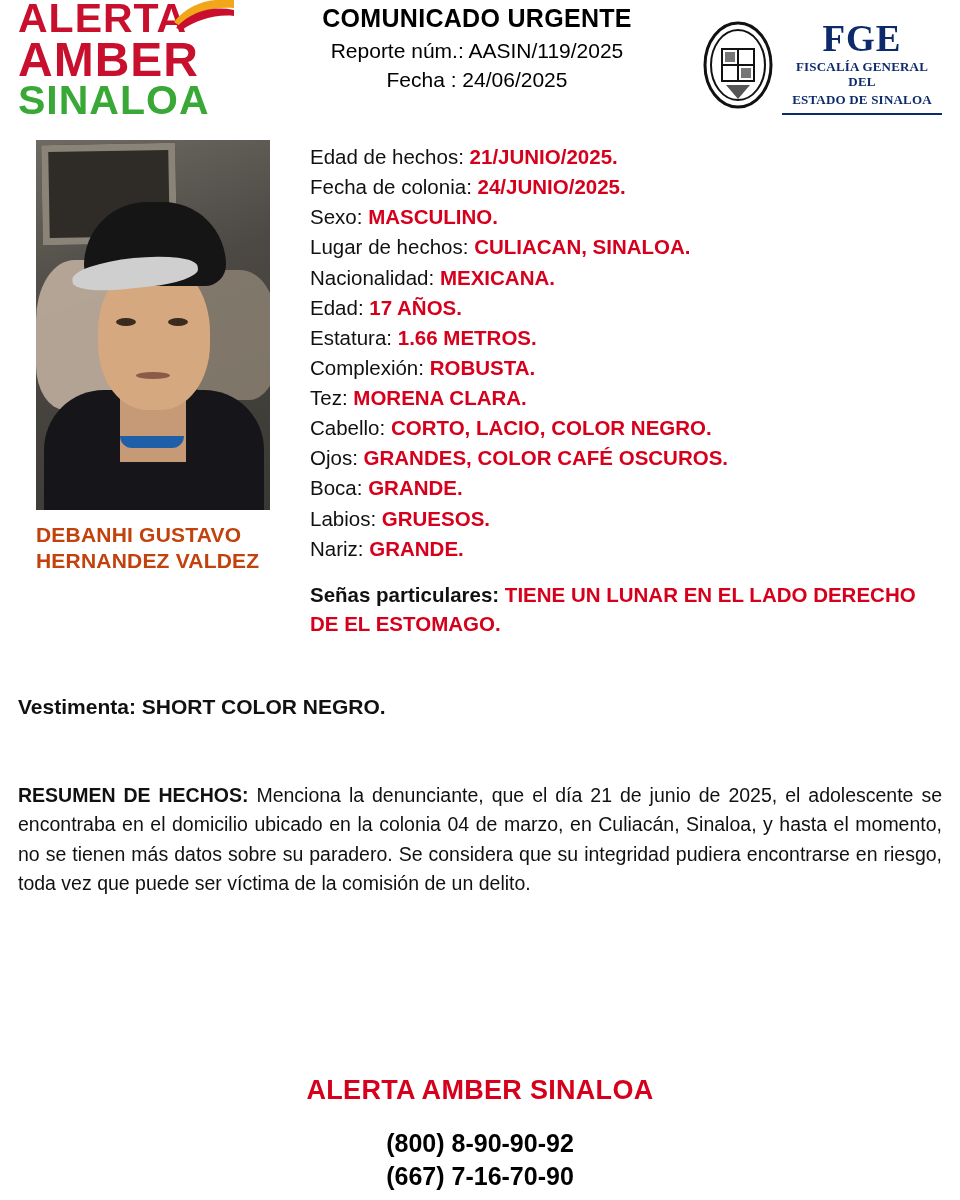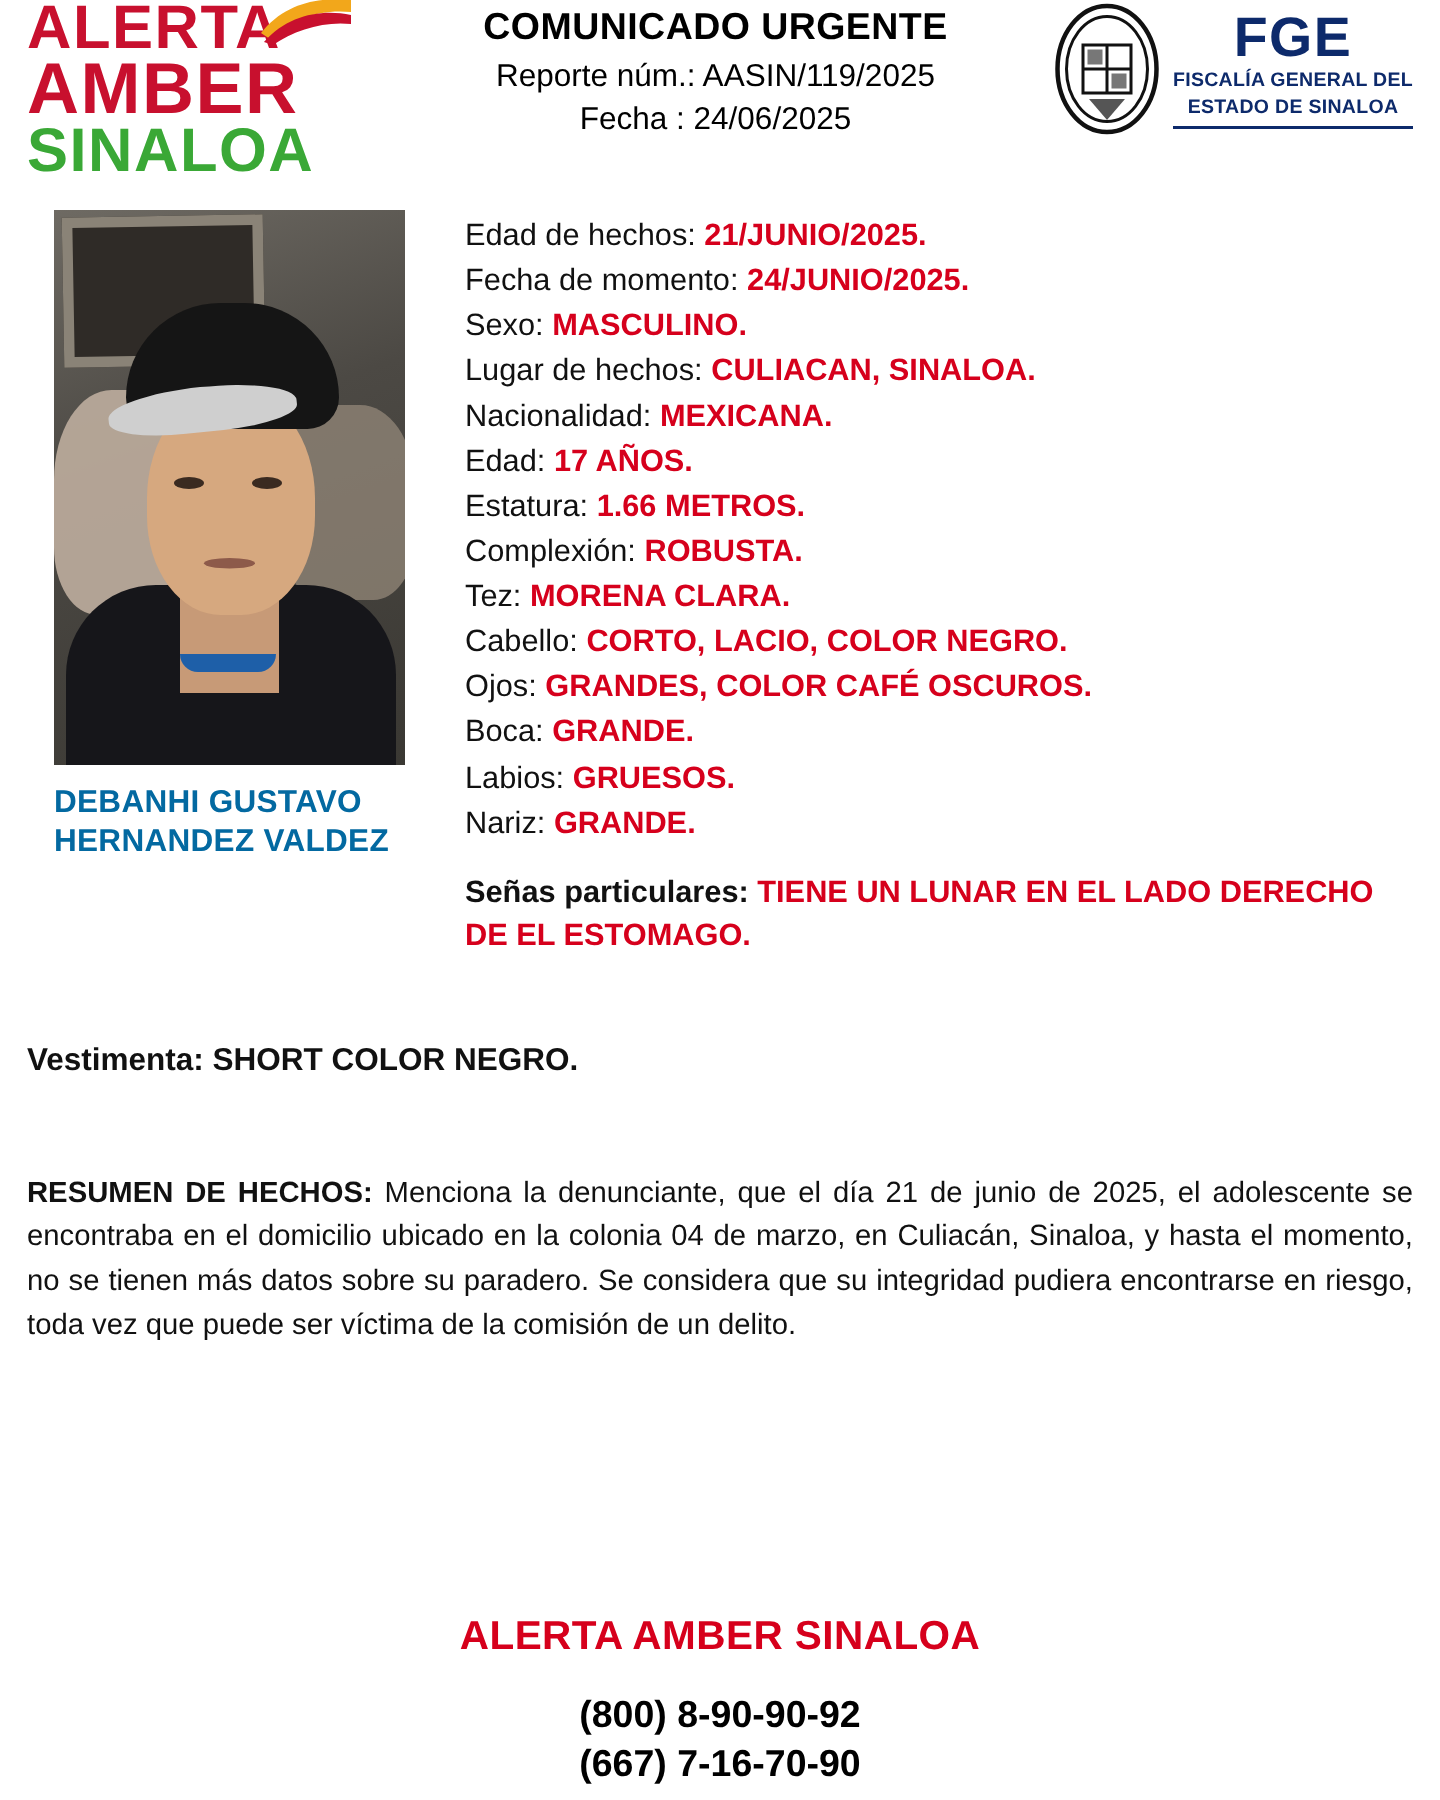--- a/index.html
+++ b/index.html
@@ -82,23 +82,24 @@
   .header-center .fecha {
     font-size: 21px;
     color: #000;
     margin: 0;
   }
 
   .fge {
     width: 230px;
     flex: 0 0 230px;
     display: flex;
-    align-items: flex-start;
+    align-items: center;
     justify-content: flex-end;
-    padding-top: 2px;
+    padding-top: 16px;
+    font-family: Liberation Serif, serif;
   }
   .fge-seal {
     width: 72px;
     height: 88px;
     flex: 0 0 72px;
     margin-right: 8px;
   }
   .fge-text {
     text-align: center;
     padding-top: 4px;
@@ -249,21 +250,21 @@
     width: 34px;
     height: 7px;
     background: #8d5a4a;
     border-radius: 50%;
   }
 
   .victim-name {
     margin-top: 12px;
     font-size: 21px;
     font-weight: bold;
-    color: #0369a1;
+    color: #c2410c;
     line-height: 1.25;
     letter-spacing: 0.2px;
   }
 
   .right-col {
     flex: 1 1 auto;
     padding-left: 22px;
     padding-top: 2px;
   }
   .attr {
@@ -384,21 +385,21 @@
     <div class="victim-name">DEBANHI GUSTAVO HERNANDEZ VALDEZ</div>
   </div>
 
   <div class="right-col">
 
     <div class="attr">
       <span>Edad de hechos:</span>
       <span class="v">21/JUNIO/2025.</span>
     </div>
     <div class="attr">
-      <span>Fecha de momento:</span>
+      <span>Fecha de colonia:</span>
       <span class="v">24/JUNIO/2025.</span>
     </div>
     <div class="attr">
       <span>Sexo:</span>
       <span class="v">MASCULINO.</span>
     </div>
     <div class="attr">
       <span>Lugar de hechos:</span>
       <span class="v">CULIACAN, SINALOA.</span>
     </div>

